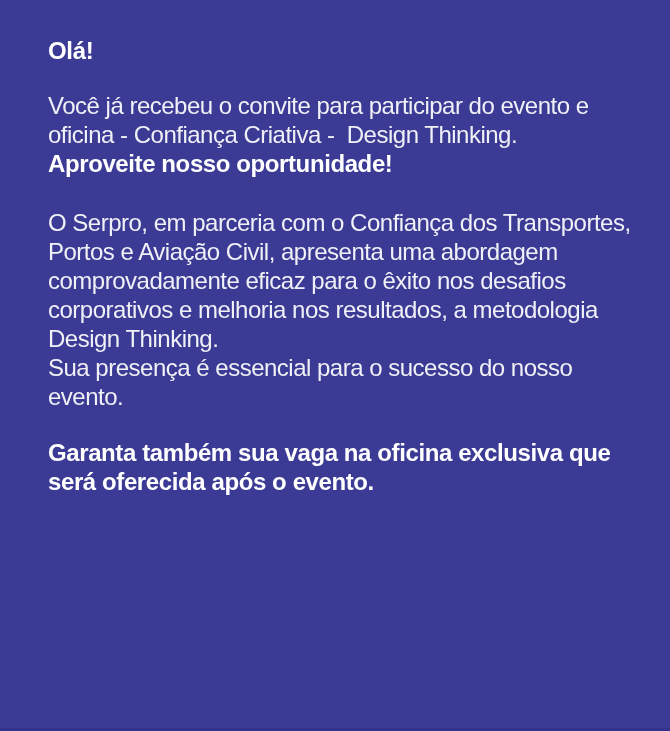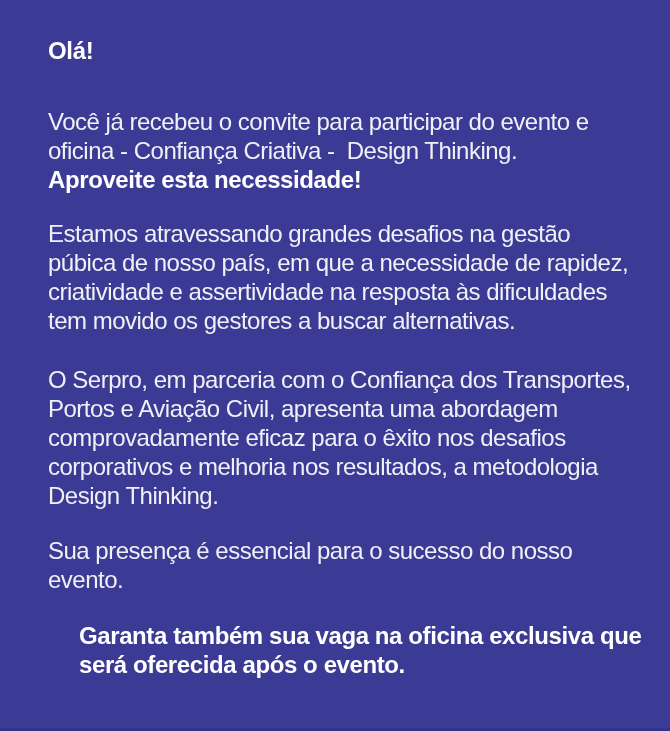--- a/index.html
+++ b/index.html
@@ -36,47 +36,43 @@
     color: var(--body-text, #F0F0F7);
     letter-spacing: -0.5px;
     white-space: pre-wrap;
   }
   .para strong {
     font-weight: bold;
     color: var(--bold-text, #FFFFFF);
     letter-spacing: -0.4px;
     white-space: pre-wrap;
   }
-  .mt34 { margin-top: 42px; }
+  .mt34 { margin-top: 26px; }
   .mt25 { margin-top: 25px; }
   .mt30 { margin-top: 30px; }
-  .mt26 { margin-top: 26px; }
-  .mt27 { margin-top: 27px; margin-left: 31px; }
+  .mt26 { }
+  .mt27 { margin-top: 27px; }
   .bottom-edge {
     position: absolute;
     left: 0; bottom: 0;
     width: 670px; height: 3px;
     background: var(--bottom-edge, #34338C);
   }
 </style>
 </head>
 <body>
 
 <div class="page">
 
   <div class="greeting">Olá!</div>
 
   <p class="para mt34"><span>Você já recebeu o convite para participar do evento e
 oficina - Confiança Criativa -  Design Thinking.
-</span><strong>Aproveite esta necessidade!</strong></p>
+</span><strong>Aproveite nosso oportunidade!</strong></p>
 
-  <p class="para mt25">Estamos atravessando grandes desafios na gestão
-púbica de nosso país, em que a necessidade de rapidez,
-criatividade e assertividade na resposta às dificuldades
-tem movido os gestores a buscar alternativas.</p>
 
   <p class="para mt30">O Serpro, em parceria com o Confiança dos Transportes,
 Portos e Aviação Civil, apresenta uma abordagem
 comprovadamente eficaz para o êxito nos desafios
 corporativos e melhoria nos resultados, a metodologia
 Design Thinking.</p>
 
   <p class="para mt26">Sua presença é essencial para o sucesso do nosso
 evento.</p>
 

